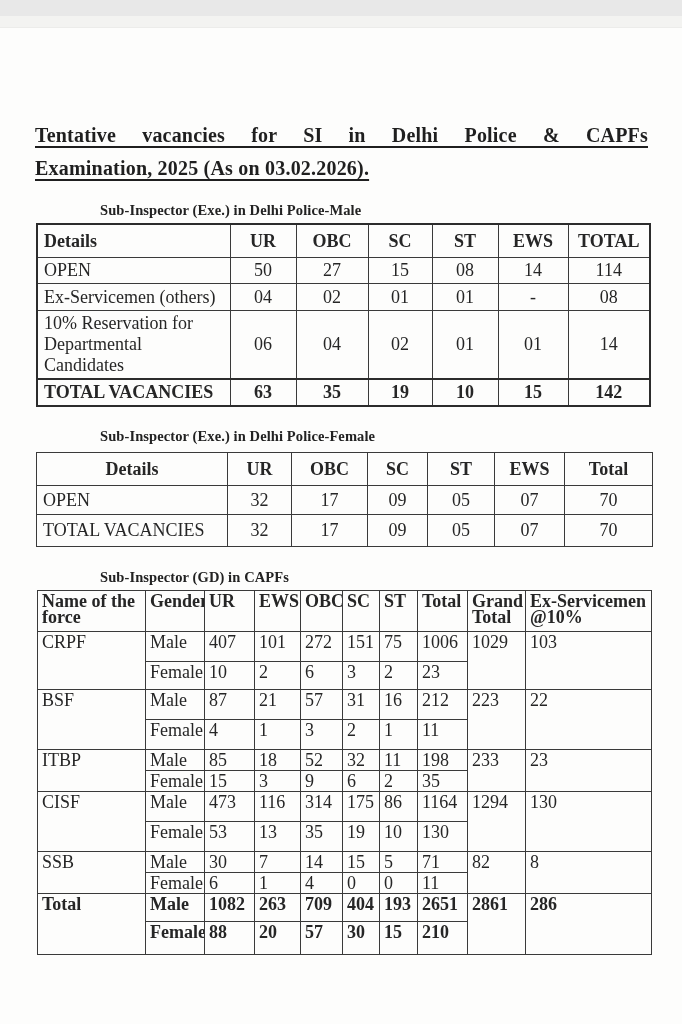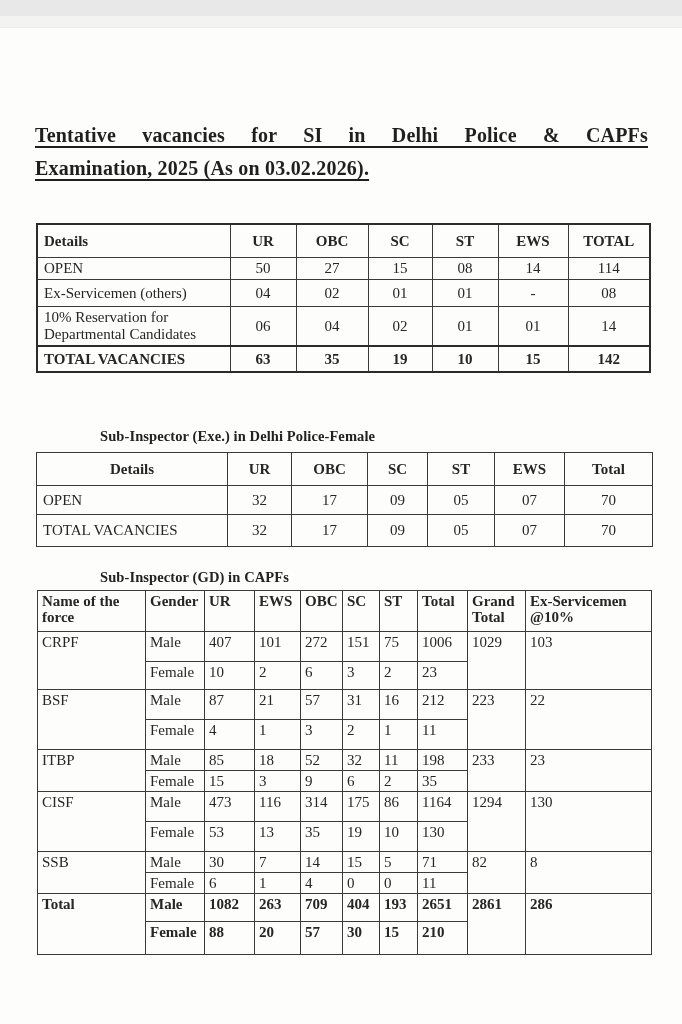--- a/index.html
+++ b/index.html
@@ -39,21 +39,21 @@
     letter-spacing:0.1px;
   }
   #heading-1{top:186px;}
   #heading-2{top:412px;}
   #heading-3{top:553px;}
   
   table{
     position:absolute;
     border-collapse:collapse;
     table-layout:fixed;
-    font-size:15px;color:#262626;
+    font-size:18px;color:#262626;
   }
   td,th{
     border:1px solid #3a3a3a;
     padding:2px 6px;
     overflow:hidden;
   }
   th{font-weight:bold;}
   
   #table1{left:36px;top:207px;width:613px;border:2px solid #2c2c2c;}
   #table1 th{text-align:center;height:28px;vertical-align:middle;}
@@ -96,20 +96,21 @@
 <body>
 
 <div class="page">
   <div class="top-strip"></div>
 
   <div class="doc-title">
     <span class="title-line justified">Tentative vacancies for SI in Delhi Police &amp; CAPFs</span>
     <span class="title-line">Examination, 2025 (As on 03.02.2026).</span>
   </div>
 
+  <div class="section-heading" id="heading-1">Sub-Inspector (Exe.) in Delhi Police-Male</div>
 
   <table id="table1">
     <colgroup>
       <col style="width:193px">
         <col style="width:66px">
         <col style="width:72px">
         <col style="width:64px">
         <col style="width:66px">
         <col style="width:70px">
         <col style="width:82px">

